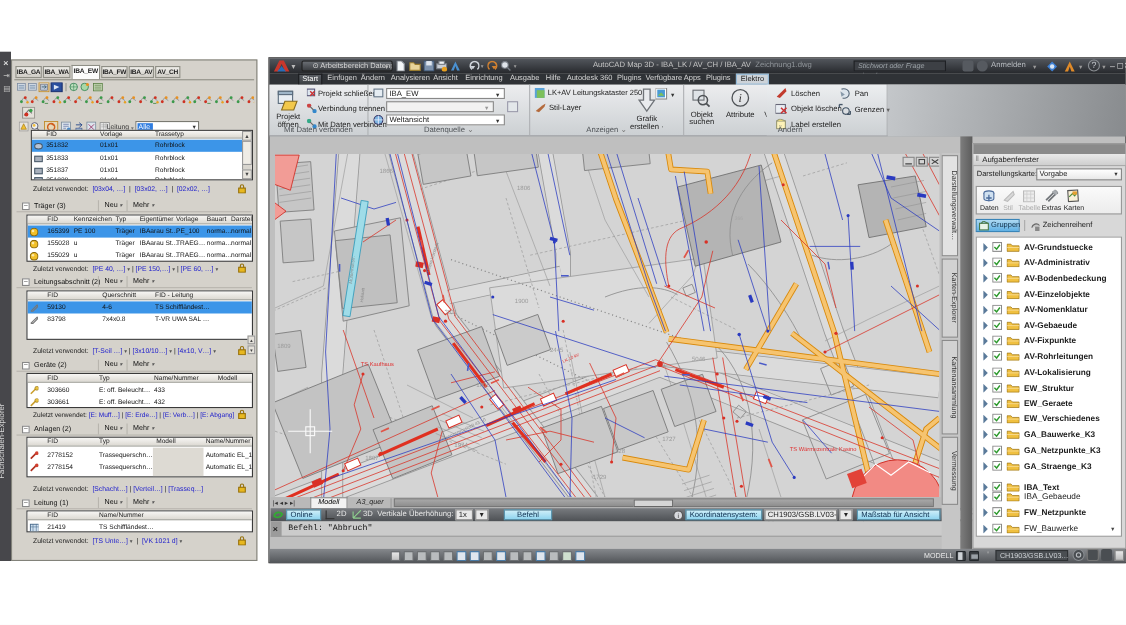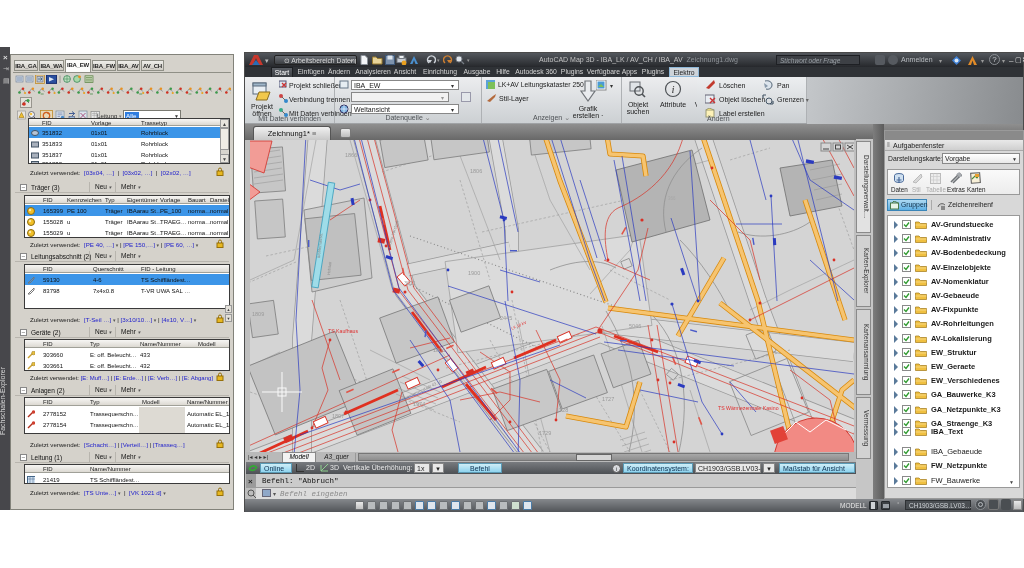--- a/index.html
+++ b/index.html
@@ -269,24 +269,20 @@
           </svg>
         <span class="rbtn-s" style="left:80px;top:5px">Pan</span>
         <svg class="abs" style="left:65px;top:17px" width="12" height="11">
             <path d="M1 1 L4 1 M1 1 L1 4 M11 10 L8 10 M11 10 L11 7" stroke="#456" stroke-width="1.2" fill="none"></path>
             <circle cx="7" cy="7" r="3" fill="none" stroke="#456"></circle>
           </svg>
         <span class="rbtn-s" style="left:80px;top:19px">Grenzen <span style="color:#666;font-size:6px">▾</span></span>
       </div>
     </div>
 
-    <div id="docbar" class="abs">
-      <div id="doctab">Zeichnung1* <span style="color:#666">≡</span></div>
-      <span class="abs" style="left:95px;top:4px;width:11px;height:10px;background:linear-gradient(#e9e9e9,#bdbdbd);border:1px solid #777;border-radius:2px"></span>
-    </div>
 
     <div id="maparea" class="abs">
     <svg width="604" height="312" viewBox="0 0 604 312">
       <rect x="0" y="0" width="604" height="312" fill="#d4d4d4"></rect>
 
       <g stroke-linejoin="round" fill="none">
         <path d="M-6 326 L350 190 L604 292" stroke="#9a9a9a" stroke-width="25"></path>
         <path d="M-6 326 L350 190 L604 292" stroke="#dbdbdb" stroke-width="23.4"></path>
         <path d="M68 -6 L52 200 L52 315" stroke="#9a9a9a" stroke-width="20"></path>
         <path d="M68 -6 L52 200 L52 315" stroke="#dbdbdb" stroke-width="18.4"></path>
@@ -650,30 +646,20 @@
       <span class="abs" style="left:658px;top:2px;font-size:7px;color:#e8e8e8">⚲ 1:1 ▾</span>
       <span class="abs" style="left:684px;top:1px;width:9px;height:10px;background:linear-gradient(#f7e98a,#caa52e);border-radius:2px"></span>
       <span class="abs" style="left:695px;top:4px;font-size:5px;color:#ccc">▾</span>
     </div>
 
     <div id="cmdhist" class="abs">
       <span class="abs" style="left:0;top:0;width:10px;height:14px;background:#9b9b9b"></span>
       <span class="abs" style="left:2px;top:3px;font-size:8px;color:#222;font-weight:bold">×</span>
       <span class="mono abs" style="left:16px;top:3px;font-size:7.5px;color:#111">Befehl: "Abbruch"</span>
     </div>
-    <div id="cmdline" class="abs">
-      <span class="abs" style="left:0;top:0;width:10px;height:11px;background:#bdbdbd"></span>
-      <svg class="abs" style="left:1px;top:1px" width="9" height="9">
-          <circle cx="4" cy="4" r="3" fill="none" stroke="#555"></circle>
-          <path d="M6 6 L9 9" stroke="#555"></path>
-        </svg>
-      <span class="abs" style="left:16px;top:1px;width:9px;height:8px;background:#8fa8c8;border:1px solid #667"></span>
-      <span class="abs" style="left:27px;top:2px;font-size:6px;color:#555">▾</span>
-      <span class="mono abs" style="left:34px;top:2px;font-size:7.5px;color:#8a8a8a;font-style:italic">Befehl eingeben</span>
-    </div>
 
     <div id="statusbar" class="abs">
       <span class="sico" style="left:110px;background:linear-gradient(#e8e8e8,#c2c2c2)"></span>
       <span class="sico" style="left:122px"></span>
       <span class="sico" style="left:134px"></span>
       <span class="sico" style="left:146px"></span>
       <span class="sico" style="left:158px"></span>
       <span class="sico" style="left:170px;background:#dfe6ee;border-color:#4a7ba6"></span>
       <span class="sico" style="left:182px;background:#dfe6ee;border-color:#4a7ba6"></span>
       <span class="sico" style="left:194px"></span>
@@ -1421,21 +1407,21 @@
           <svg style="position:absolute;left:14px;top:2px" width="9" height="9">
             <rect x="0.5" y="0.5" width="8" height="8" fill="#fff" stroke="#8a8a8a"></rect>
             <path d="M2 4.5 L4 6.5 L7 2.5" stroke="#2e9a2e" stroke-width="1.3" fill="none"></path>
           </svg>
           <svg style="position:absolute;left:27px;top:2px" width="12" height="9">
             <path d="M0.5 8.5 L0.5 2 L4 2 L5.5 3.5 L11.5 3.5 L11.5 8.5 Z" fill="#f0c040" stroke="#a07818" stroke-width="0.7"></path>
             <path d="M0.5 5 L11.5 5" stroke="#f8e0a0" stroke-width="0.7"></path>
           </svg>
           <span style="position:absolute;left:43px;top:2px;font-weight:bold;color:#1a1a1a">GA_Straenge_K3</span>
         </div>
-        <div class="tree-row" style="top:209px">
+        <div class="tree-row" style="top:220px">
           <svg style="position:absolute;left:5px;top:3px" width="6" height="8">
             <path d="M1 0 L5 4 L1 8 Z" fill="#5a7a9a"></path>
           </svg>
           <svg style="position:absolute;left:14px;top:2px" width="9" height="9">
             <rect x="0.5" y="0.5" width="8" height="8" fill="#fff" stroke="#8a8a8a"></rect>
             <path d="M2 4.5 L4 6.5 L7 2.5" stroke="#2e9a2e" stroke-width="1.3" fill="none"></path>
           </svg>
           <svg style="position:absolute;left:27px;top:2px" width="12" height="9">
             <path d="M0.5 8.5 L0.5 2 L4 2 L5.5 3.5 L11.5 3.5 L11.5 8.5 Z" fill="#f0c040" stroke="#a07818" stroke-width="0.7"></path>
             <path d="M0.5 5 L11.5 5" stroke="#f8e0a0" stroke-width="0.7"></path>

